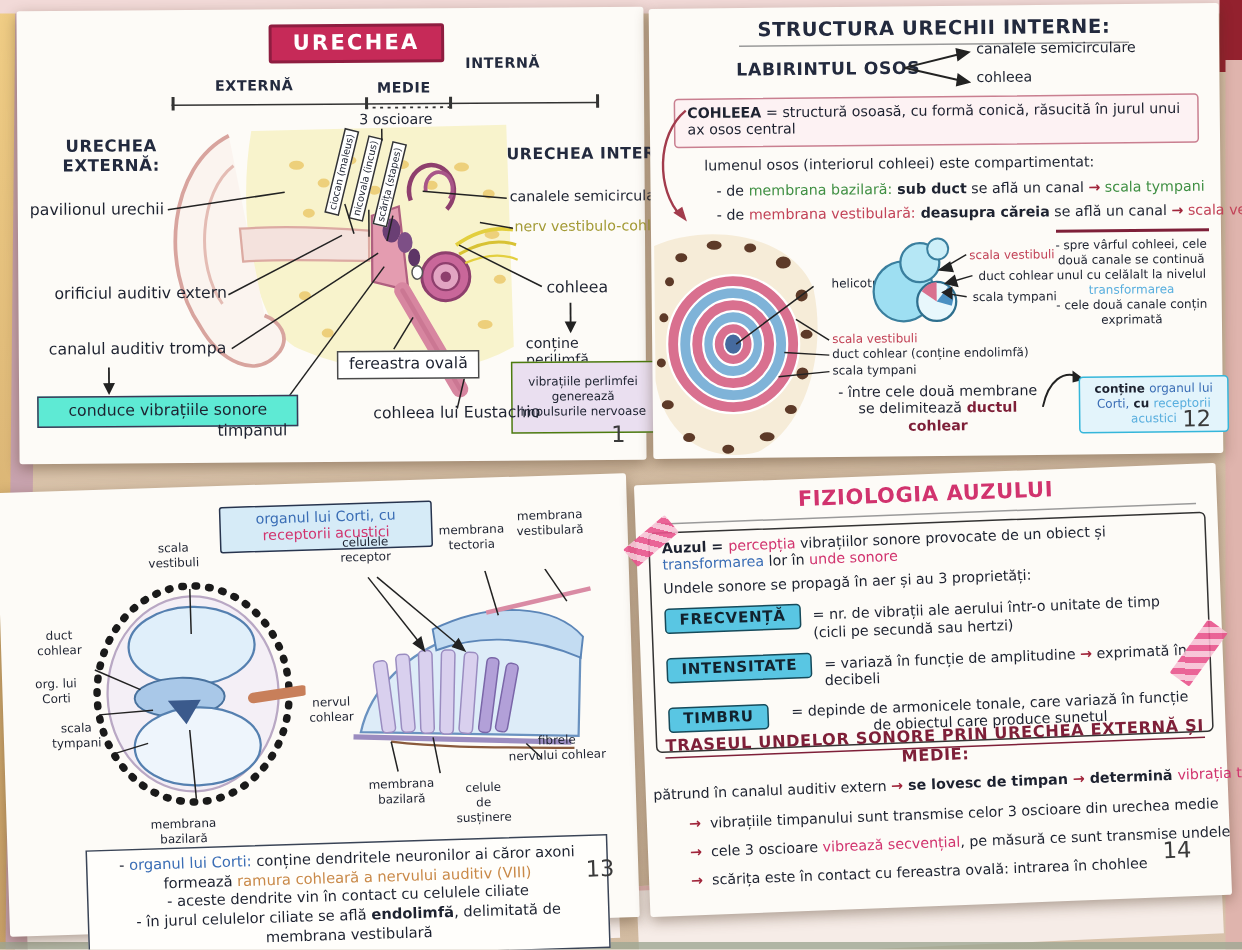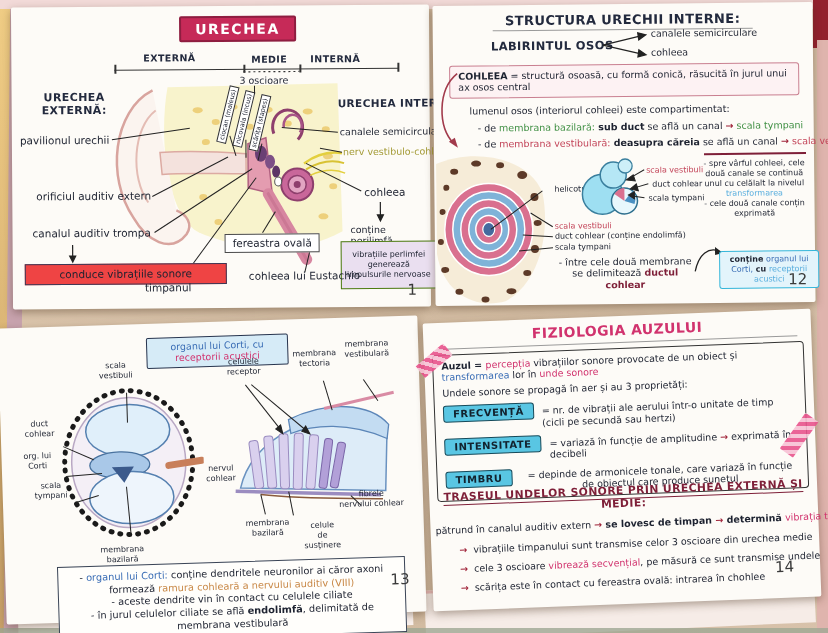--- a/index.html
+++ b/index.html
@@ -31,21 +31,21 @@
   .prel{white-space:pre-line;}
   .ctr{text-align:center;}
   .b{font-weight:bold;}
   .pink{color:#d1336e;} .blue{color:#3a6db5;} .lblue{color:#58aede;}
   .green{color:#3f8f43;} .red{color:#c24257;} .olive{color:#a39a35;}
   .drkred{color:#7e1f38;} .orange{color:#c98948;} .arrowred{color:#a0243a;font-weight:bold;}
   .pagenum{font-size:15px;color:#3a3a3a;}
   
   .titlebox{background:#c62a58;border:2px solid #8e1d40;color:#fff;font-weight:bold;
             font-size:14px;letter-spacing:1.5px;padding:3px 14px;border-radius:2px;}
-  .box-lav{background:#ef4444;border:1.5px solid #3c3856;padding:3px 20px;}
+  .box-lav{background:#5eead4;border:1.5px solid #3c3856;padding:3px 6px;}
   .box-lilac{background:#eadff0;border:1px solid #4d7c0f;padding:8px 5px;}
   .box-white{background:#fff;border:1px solid #4a4a4a;padding:2px 7px;}
   .box-pinkdef{background:#fdf2f3;border:1.3px solid #c97f90;border-radius:3px;padding:4px 8px;}
   .box-cyan{background:#e3f4fb;border:1.5px solid #35b6da;border-radius:3px;padding:3px 5px;}
   .box-blue{background:#d6ebf7;border:1.3px solid #27344e;padding:3px 6px;border-radius:2px;}
   .box-outline{background:#fffefb;border:1.2px solid #3a4456;padding:5px 8px;}
   .chip{display:inline-block;background:#59c6e3;border:1.5px solid #164a5a;border-radius:3px;
         color:#12222e;font-weight:bold;font-size:10px;letter-spacing:.5px;padding:2px 9px;}
   .tape{background:repeating-linear-gradient(55deg,#e8538c 0 4px,#f7c0d4 4px 8px);opacity:.9;border-radius:1px;}
   .ossicle{font-size:6.5px;background:#fff;border:1px solid #333;padding:0 2px;white-space:nowrap;
@@ -66,21 +66,21 @@
 <div class="abs bg-right-pink"></div>
 <div class="abs bg-under-left"></div>
 <div class="abs bg-under-right"></div>
 <div class="abs bg-bottom-strip"></div>
 
 <div id="card11" class="card">
   <div class="abs titlebox" style="left:168px;top:10px;">URECHEA</div>
 
   <div class="abs head sm" style="left:132px;top:46px;">EXTERNĂ</div>
   <div class="abs head sm" style="left:240px;top:48px;">MEDIE</div>
-  <div class="abs head sm" style="left:299px;top:48px;">INTERNĂ</div>
+  <div class="abs head sm" style="left:299px;top:32px;">INTERNĂ</div>
   <div class="abs rulerline" style="left:103px;top:63px;width:284px;"></div>
   <div class="abs tick" style="left:103px;top:58px;height:9px;"></div>
   <div class="abs tick" style="left:232px;top:59px;height:8px;"></div>
   <div class="abs tick" style="left:288px;top:59px;height:8px;"></div>
   <div class="abs tick" style="left:386px;top:58px;height:9px;"></div>
   <div class="abs sm" style="left:228px;top:69px;">3 oscioare</div>
 
   <div class="abs head prel ctr" style="left:30px;top:84px;font-size:11px;">URECHEA
 EXTERNĂ:</div>
   <div class="abs head nowrap" style="left:326px;top:92px;font-size:10.5px;">URECHEA INTERNĂ:</div>

